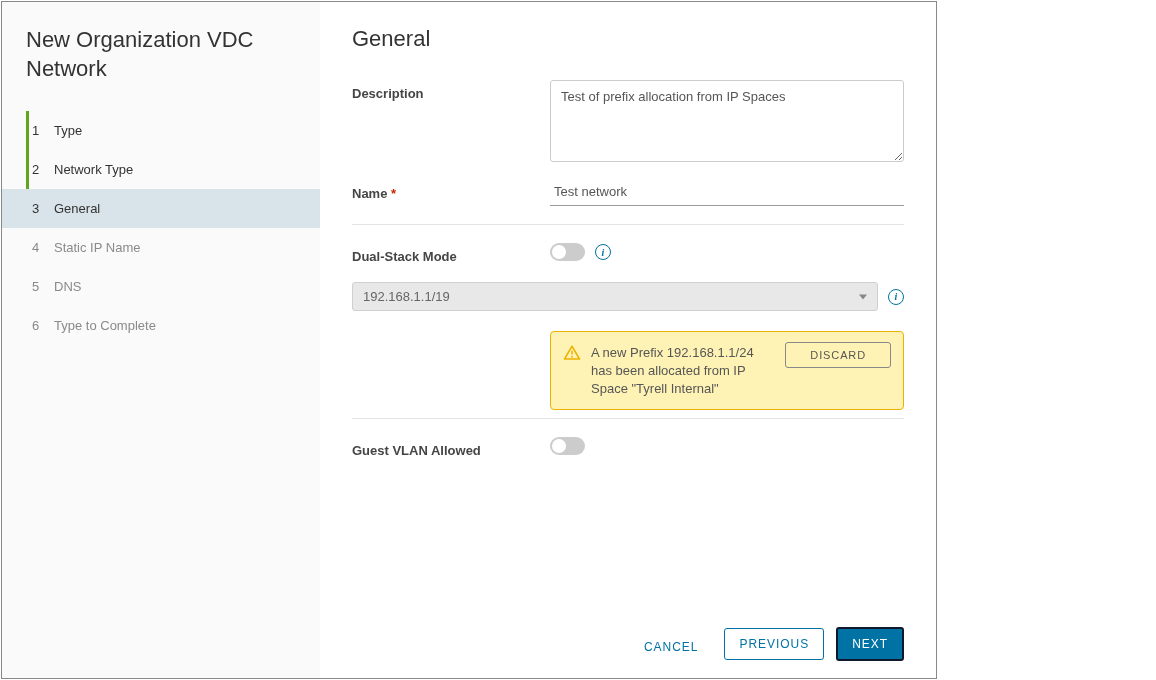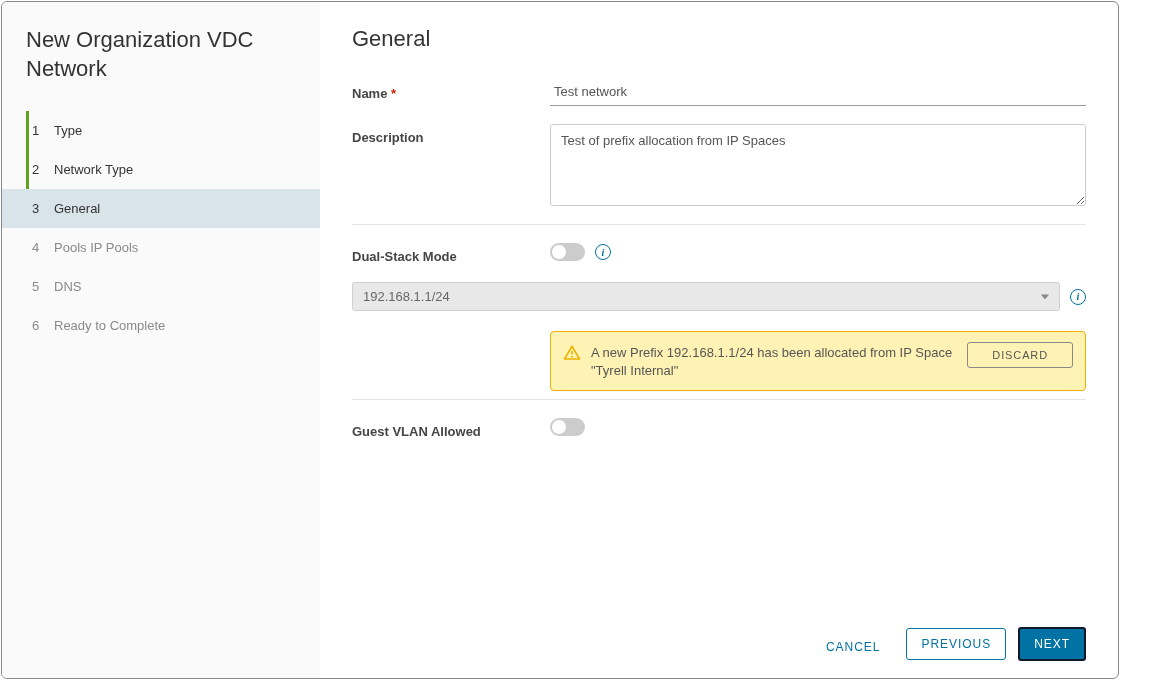--- a/index.html
+++ b/index.html
@@ -10,25 +10,25 @@
     body {
       font-family: "Segoe UI", Arial, sans-serif;
       font-size: 13px;
       color: #333;
       background: #fff;
       width: 1156px;
       height: 680px;
       overflow: hidden;
     }
     .modal {
-      width: 1118px;
+      width: 936px;
       height: 678px;
       margin: 1px;
       border: 1px solid #888;
-      border-radius: 6px;
+      border-radius: 0;
       display: flex;
       overflow: hidden;
     }
     .sidebar {
       width: 318px;
       background: #fafafa;
       padding: 24px 0 24px 0;
       flex-shrink: 0;
     }
     .sidebar-title {
@@ -279,66 +279,66 @@
       <div class="step completed">
         <span class="step-num">2</span>
         <span>Network Type</span>
       </div>
       <div class="step active">
         <span class="step-num">3</span>
         <span>General</span>
       </div>
       <div class="step">
         <span class="step-num">4</span>
-        <span>Pools IP Pools</span>
+        <span>Static IP Name</span>
       </div>
       <div class="step">
         <span class="step-num">5</span>
         <span>DNS</span>
       </div>
       <div class="step">
         <span class="step-num">6</span>
-        <span>Ready to Complete</span>
+        <span>Type to Complete</span>
       </div>
     </nav>
   </aside>
 
   <main class="main">
     <h2 class="page-title">General</h2>
 
     <div class="form">
 
       <div class="form-row">
+        <label class="form-label">Description</label>
+        <div class="form-control-wrap">
+          <textarea class="textarea" style="">Test of prefix allocation from IP Spaces</textarea>
+        </div>
+      </div>
+
+      <div class="form-row">
         <label class="form-label required">Name</label>
         <div class="form-control-wrap">
           <input type="text" class="text-input" value="Test network" style="">
-        </div>
-      </div>
-
-      <div class="form-row">
-        <label class="form-label">Description</label>
-        <div class="form-control-wrap">
-          <textarea class="textarea" style="">Test of prefix allocation from IP Spaces</textarea>
         </div>
       </div>
 
       <hr class="divider">
 
       <div class="form-row">
         <label class="form-label">Dual-Stack Mode</label>
         <div class="form-control-wrap">
           <div class="toggle"></div>
           <span class="info-icon">i</span>
         </div>
       </div>
 
       <div class="form-row">
         <div class="form-control-wrap">
           <div class="select-input">
-            <span>192.168.1.1/24</span>
+            <span>192.168.1.1/19</span>
             <span class="select-caret"></span>
           </div>
           <span class="info-icon">i</span>
         </div>
       </div>
 
       <div class="alert">
         <svg class="warn-icon" viewBox="0 0 24 24">
           <path d="M12 3 L22 20 L2 20 Z" fill="none" stroke="#edb200" stroke-width="2" stroke-linejoin="round"></path>
           <line x1="12" y1="9" x2="12" y2="14" stroke="#edb200" stroke-width="2"></line>

